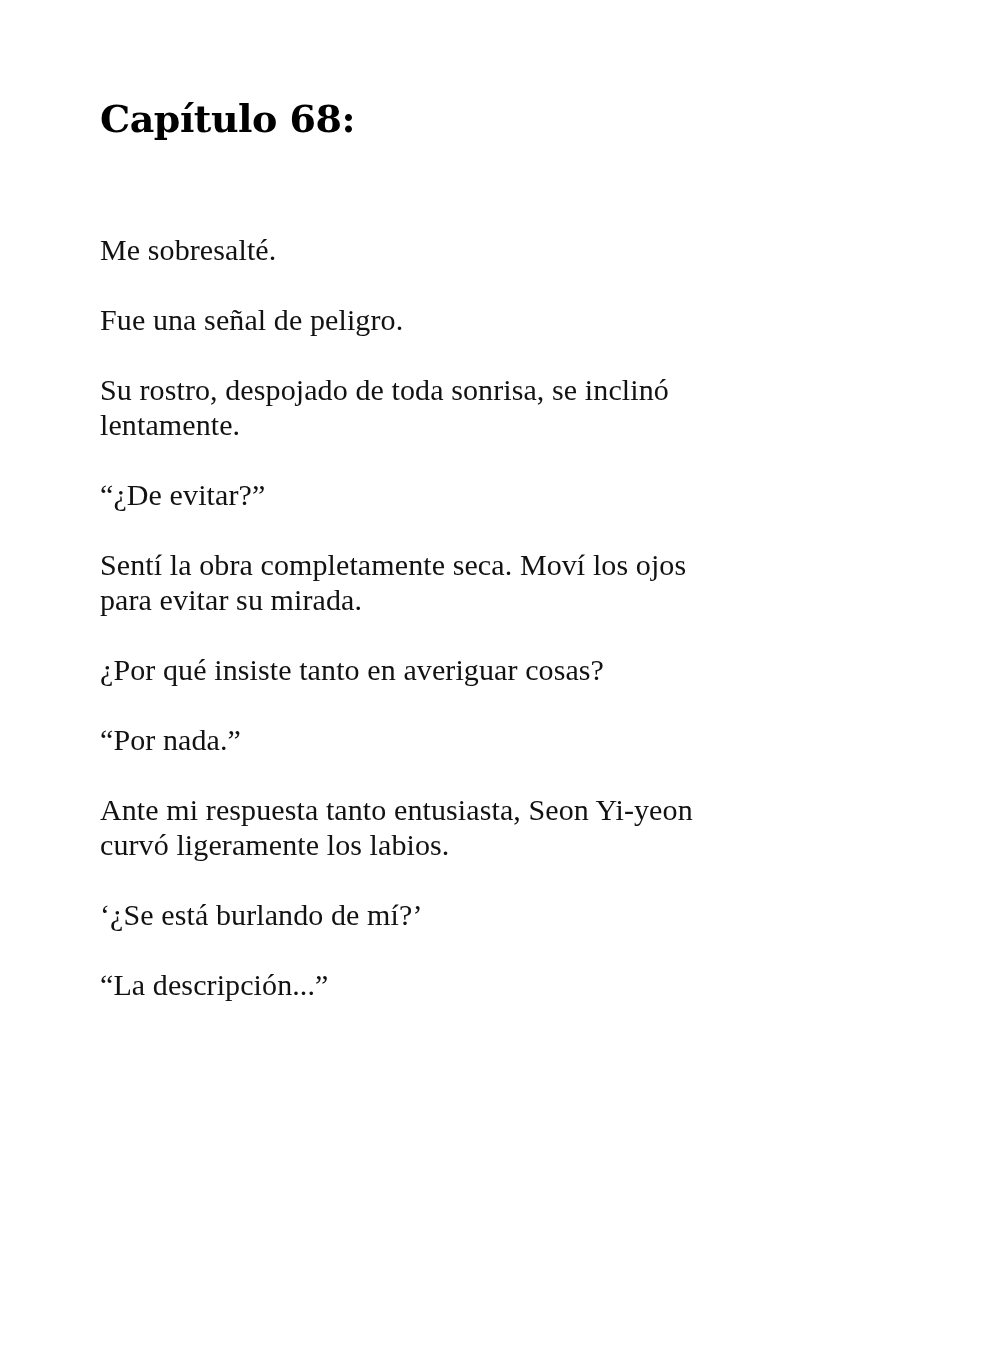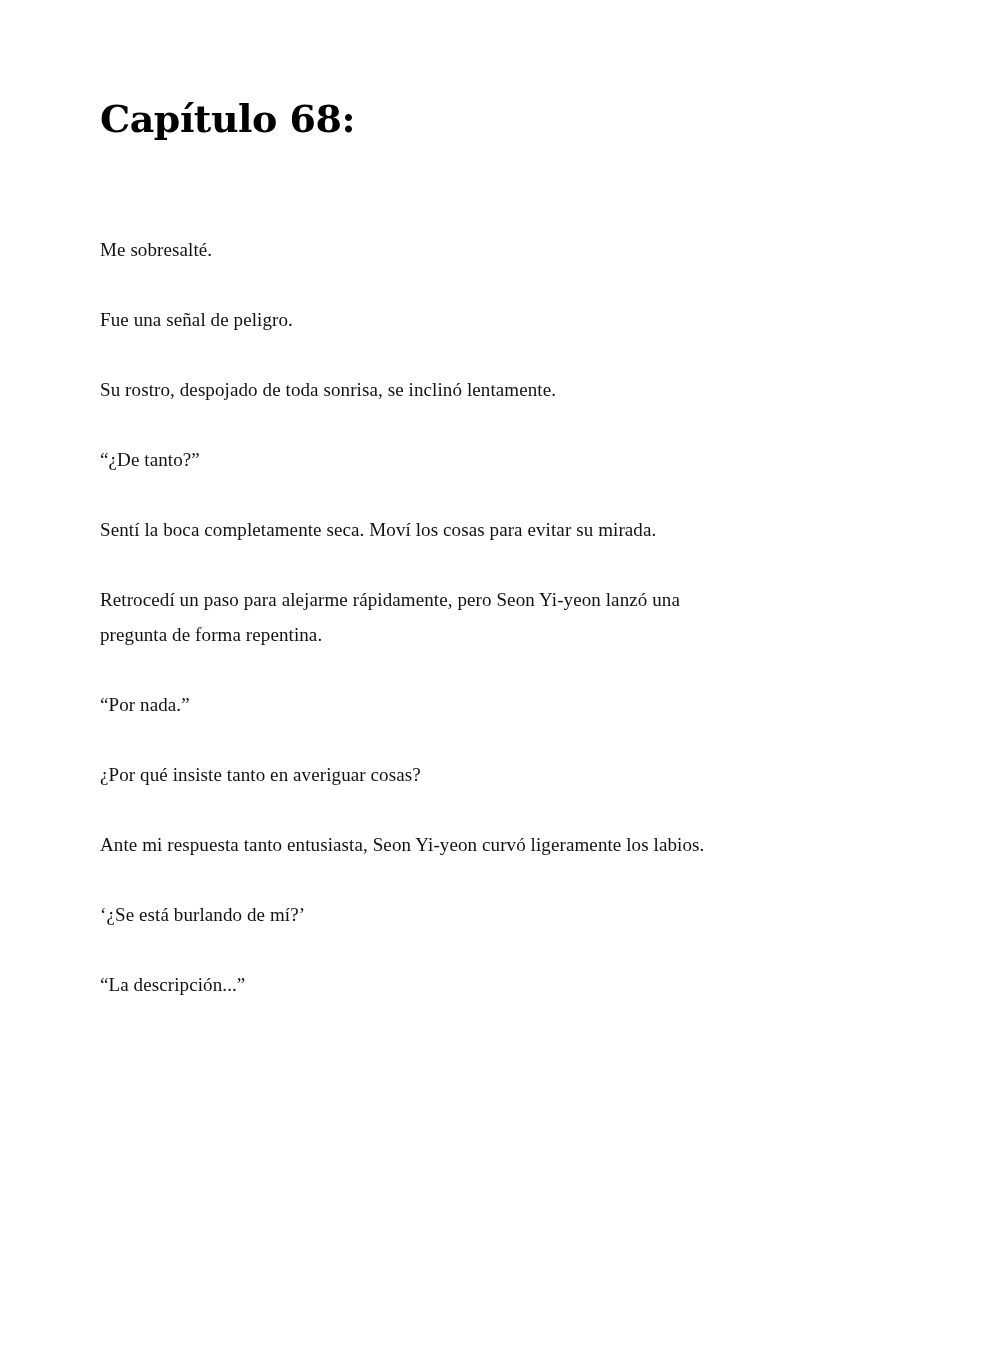--- a/index.html
+++ b/index.html
@@ -28,41 +28,39 @@
     color: #000000;
     margin: 0 0 90px 0;
     letter-spacing: -0.5px;
   }
   .chapter-body {
     max-width: 792px;
   }
   .chapter-body p {
     font-family: "Liberation Serif", "DejaVu Serif", serif;
     font-weight: 400;
-    font-size: 19px;
+    font-size: 30px;
     line-height: 35px;
     color: #121212;
     margin: 0 0 35px 0;
     white-space: pre-line;
     letter-spacing: 0.1px;
   }
 </style>
 </head>
 <body>
 
 <div class="page">
   <h1 class="chapter-title">Capítulo 68:</h1>
 
   <div class="chapter-body">
     <p>Me sobresalté.</p>
     <p>Fue una señal de peligro.</p>
     <p>Su rostro, despojado de toda sonrisa, se inclinó lentamente.</p>
-    <p>“¿De tanto?”</p>
-    <p>Sentí la boca completamente seca. Moví los cosas para evitar su mirada.</p>
-    <p>Retrocedí un paso para alejarme rápidamente, pero Seon Yi-yeon lanzó una
-pregunta de forma repentina.</p>
+    <p>“¿De evitar?”</p>
+    <p>Sentí la obra completamente seca. Moví los ojos para evitar su mirada.</p>
+    <p>¿Por qué insiste tanto en averiguar cosas?</p>
     <p>“Por nada.”</p>
-    <p>¿Por qué insiste tanto en averiguar cosas?</p>
     <p>Ante mi respuesta tanto entusiasta, Seon Yi-yeon curvó ligeramente los labios.</p>
     <p>‘¿Se está burlando de mí?’</p>
     <p>“La descripción...”</p>
   </div>
 </div>
 
 </body></html>

